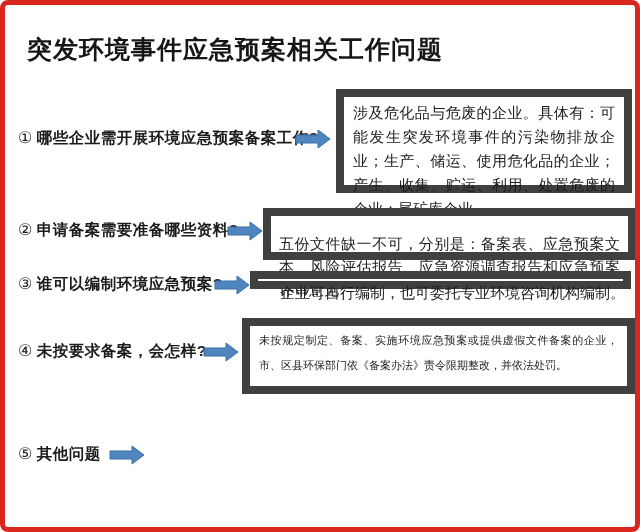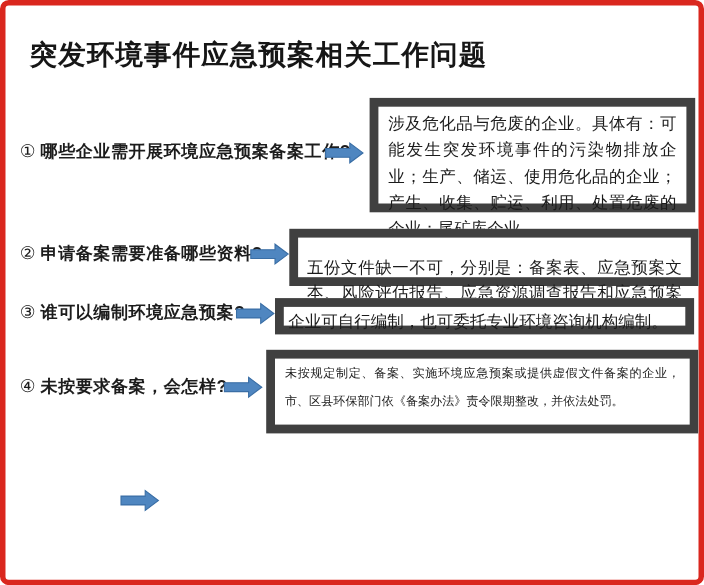--- a/index.html
+++ b/index.html
@@ -47,21 +47,21 @@
   .q1{left:13px;top:123px;}
   .a1{left:290px;top:123px;}
   .b1{left:331px;top:84px;width:296px;height:104px;font-size:15px;line-height:24px;padding:4px 9px;}
   
   .q2{left:13px;top:215px;}
   .a2{left:222px;top:215px;}
   .b2{left:258px;top:203px;width:373px;height:52px;font-size:15px;line-height:23px;padding:16px 8px;}
   
   .q3{left:13px;top:269px;}
   .a3{left:209px;top:269px;}
-  .b3{left:245px;top:266px;width:381px;height:33px;font-size:15px;line-height:28px;padding:0 4px;white-space:nowrap;}
+  .b3{left:245px;top:266px;width:381px;height:18px;font-size:15px;line-height:28px;padding:0 22px;white-space:nowrap;}
   
   .q4{left:13px;top:336px;}
   .a4{left:198px;top:336px;}
   .b4{left:237px;top:313px;width:393px;height:76px;font-size:11px;line-height:25px;padding:2px 9px;}
   
   .q5{left:13px;top:439px;}
   .a5{left:104px;top:439px;}
   .b5{left:145px;top:404px;width:487px;height:100px;font-size:15px;line-height:24px;padding:3px 9px;}
 </style>
 </head>
@@ -96,17 +96,20 @@
   <div class="answer-box b3">企业可自行编制，也可委托专业环境咨询机构编制。</div>
 
   <div class="question q4">
     <span class="qnum">④</span><span>未按要求备案，会怎样?</span>
   </div>
   <svg class="arrow a4" viewBox="0 0 37 22">
     <path d="M1,7 L23,7 L23,2 L35,11 L23,20 L23,15 L1,15 Z" stroke="#3a6ea5" stroke-width="1" fill="#4f86c0"></path>
   </svg>
   <div class="answer-box b4">未按规定制定、备案、实施环境应急预案或提供虚假文件备案的企业，市、区县环保部门依《备案办法》责令限期整改，并依法处罚。</div>
 
+  <div class="question q5">
+    <span class="qnum">⑤</span><span>其他问题</span>
+  </div>
   <svg class="arrow a5" viewBox="0 0 37 22">
     <path d="M1,7 L23,7 L23,2 L35,11 L23,20 L23,15 L1,15 Z" stroke="#3a6ea5" stroke-width="1" fill="#4f86c0"></path>
   </svg>
 
 </div>
 
 </body></html>

